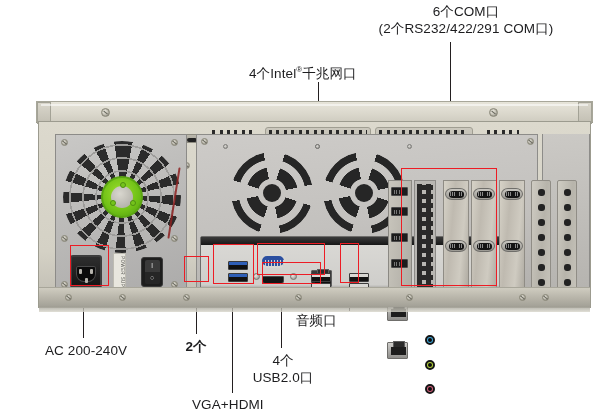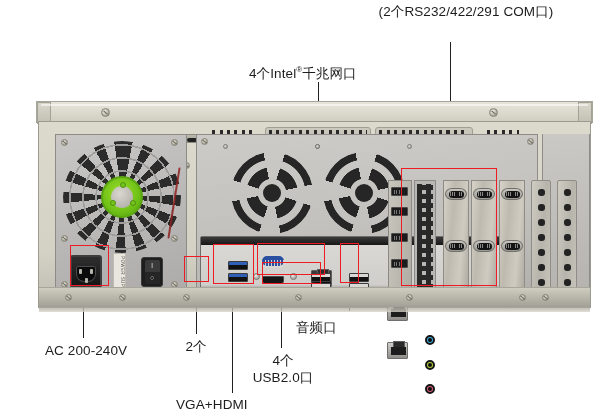--- a/index.html
+++ b/index.html
@@ -372,45 +372,46 @@
     border:1.6px solid #ed1c24;
     pointer-events:none;
   }
 </style>
 </head>
 <body>
 
 <div id="root">
 
   <div class="anno center" style="left:327px; top:3px; width:278px;">
+    <div>6个COM口</div>
     <div>(2个RS232/422/291 COM口)</div>
   </div>
 
   <div class="anno" style="left:249px; top:61px;">
     <span>4个Intel</span><span class="sup">®</span><span>千兆网口</span>
   </div>
 
   <div class="anno" style="left:45px; top:342px;">
     <span>AC 200-240V</span>
   </div>
 
-  <div class="anno center" style="left:151px; top:338px; width:90px;">
+  <div class="anno center" style="left:151px; top:338px; width:90px;font-weight:bold;">
     <div>2个</div>
   </div>
 
-  <div class="anno" style="left:176px; top:396px;">
+  <div class="anno" style="left:192px; top:396px;">
     <span>VGA+HDMI</span>
   </div>
 
   <div class="anno center" style="left:238px; top:352px; width:90px;">
     <div>4个</div>
     <div>USB2.0口</div>
   </div>
 
-  <div class="anno" style="left:296px; top:319px;">
+  <div class="anno" style="left:296px; top:312px;">
     <span>音频口</span>
   </div>
 
   <div class="lead" style="left:450px; top:42px; height:128px;"></div>
   <div class="dot blue" style="left:447.5px; top:168px;"></div>
 
   <div class="lead" style="left:318px; top:82px; height:165px;"></div>
   <div class="dot red" style="left:315.5px; top:245px;"></div>
 
   <div class="lead" style="left:83px; top:288px; height:50px;"></div>

